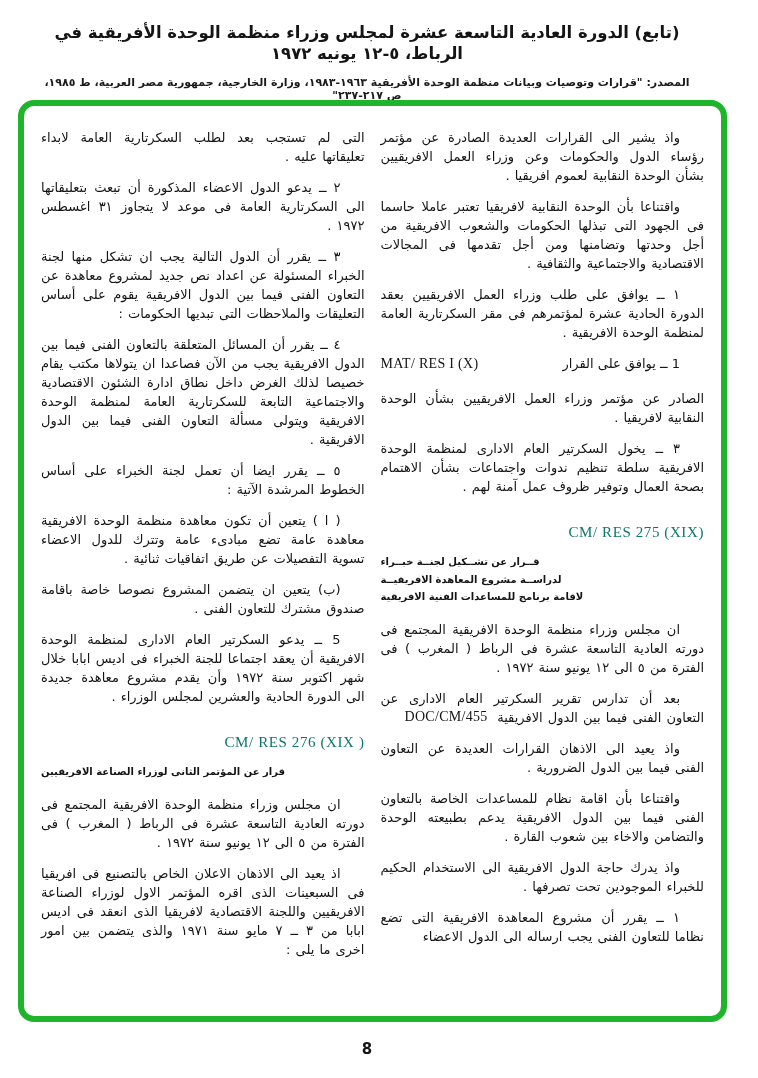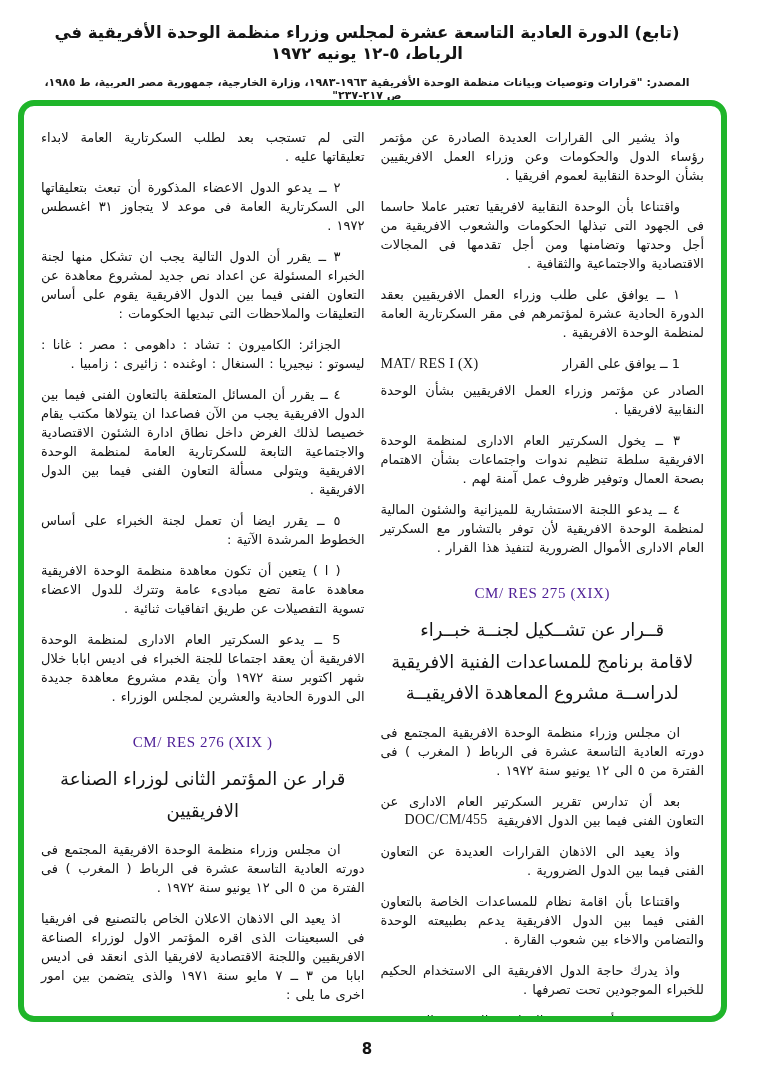--- a/index.html
+++ b/index.html
@@ -61,31 +61,31 @@
     font-family:"Liberation Serif","DejaVu Serif",serif;
     font-size:14px;letter-spacing:.3px;
     white-space:nowrap;
   }
   .ref-abs{position:absolute;left:0;bottom:1px;}
   .ref-line{
     display:flex;justify-content:space-between;align-items:baseline;
     direction:rtl;font-size:13px;line-height:19px;
   }
   .ref-line .lead{padding-right:24px;}
-  .para.cont{text-indent:0;margin-top:8px;}
+  .para.cont{text-indent:0;margin-top:16px;}
   .para-group{margin:0 0 12px 0;}
   .res-ref{
-    direction:ltr;text-align:center;
+    direction:ltr;text-align:right;
     font-family:"Liberation Serif","DejaVu Serif",serif;
     font-size:15px;letter-spacing:.6px;
-    margin:28px 0 12px 0;color:#4c1d95;
+    margin:28px 0 12px 0;color:#0f766e;
   }
   .res-heading{
-    font-weight:normal;text-align:center;
-    font-size:18px;line-height:1.75;
+    font-weight:bold;text-align:left;
+    font-size:10px;line-height:1.75;
     margin:2px 0 14px 0;direction:rtl;
   }
   
   .page-number{
     position:absolute;top:1040px;left:0;right:0;
     text-align:center;font-size:15px;font-weight:bold;
     direction:rtl;
   }
 </style>
 </head>
@@ -105,42 +105,41 @@
           <div class="para">واقتناعا بأن الوحدة النقابية لافريقيا تعتبر عاملا حاسما فى الجهود التى تبذلها الحكومات والشعوب الافريقية من أجل وحدتها وتضامنها ومن أجل تقدمها فى المجالات الاقتصادية والاجتماعية والثقافية .</div>
           <div class="para">١ ــ يوافق على طلب وزراء العمل الافريقيين بعقد الدورة الحادية عشرة لمؤتمرهم فى مقر السكرتارية العامة لمنظمة الوحدة الافريقية .</div>
           <div class="para-group">
             <div class="ref-line">
               <span class="lead">1 ــ يوافق على القرار</span>
               <span class="latin">MAT/ RES I (X)</span>
             </div>
             <div class="para cont">الصادر عن مؤتمر وزراء العمل الافريقيين بشأن الوحدة النقابية لافريقيا .</div>
           </div>
           <div class="para">٣ ــ يخول السكرتير العام الادارى لمنظمة الوحدة الافريقية سلطة تنظيم ندوات واجتماعات بشأن الاهتمام بصحة العمال وتوفير ظروف عمل آمنة لهم .</div>
-          <div class="para">٤ ــ يدعو اللجنة الاستشارية للميزانية والشئون المالية لمنظمة الوحدة الافريقية لأن توفر بالتشاور مع السكرتير العام الادارى الأموال الضرورية لتنفيذ هذا القرار .</div>
           <div class="res-ref">CM/ RES 275 (XIX)</div>
           <div class="res-heading">
             <div>قــرار عن تشــكيل لجنــة خبــراء</div>
+            <div>لدراســة مشروع المعاهدة الافريقيــة</div>
             <div>لاقامة برنامج للمساعدات الفنية الافريقية</div>
-            <div>لدراســة مشروع المعاهدة الافريقيــة</div>
           </div>
           <div class="para">ان مجلس وزراء منظمة الوحدة الافريقية المجتمع فى دورته العادية التاسعة عشرة فى الرباط ( المغرب ) فى الفترة من ٥ الى ١٢ يونيو سنة ١٩٧٢ .</div>
           <div class="para rel">بعد أن تدارس تقرير السكرتير العام الادارى عن التعاون الفنى فيما بين الدول الافريقية<span class="latin ref-abs">DOC/CM/455</span></div>
           <div class="para">واذ يعيد الى الاذهان القرارات العديدة عن التعاون الفنى فيما بين الدول الضرورية .</div>
           <div class="para">واقتناعا بأن اقامة نظام للمساعدات الخاصة بالتعاون الفنى فيما بين الدول الافريقية يدعم بطبيعته الوحدة والتضامن والاخاء بين شعوب القارة .</div>
           <div class="para">واذ يدرك حاجة الدول الافريقية الى الاستخدام الحكيم للخبراء الموجودين تحت تصرفها .</div>
           <div class="para">١ ــ يقرر أن مشروع المعاهدة الافريقية التى تضع نظاما للتعاون الفنى يجب ارساله الى الدول الاعضاء</div>
         </div>
       <div class="column">
           <div class="para noindent">التى لم تستجب بعد لطلب السكرتارية العامة لابداء تعليقاتها عليه .</div>
           <div class="para">٢ ــ يدعو الدول الاعضاء المذكورة أن تبعث بتعليقاتها الى السكرتارية العامة فى موعد لا يتجاوز ٣١ اغسطس ١٩٧٢ .</div>
           <div class="para">٣ ــ يقرر أن الدول التالية يجب ان تشكل منها لجنة الخبراء المسئولة عن اعداد نص جديد لمشروع معاهدة عن التعاون الفنى فيما بين الدول الافريقية يقوم على أساس التعليقات والملاحظات التى تبديها الحكومات :</div>
-          <div class="para">الجزائر: الكاميرون : تشاد : داهومى : مصر : غانا : ليسوتو : نيجيريا : السنغال : اوغنده : زائيرى : زامبيا .</div>
           <div class="para">٤ ــ يقرر أن المسائل المتعلقة بالتعاون الفنى فيما بين الدول الافريقية يجب من الآن فصاعدا ان يتولاها مكتب يقام خصيصا لذلك الغرض داخل نطاق ادارة الشئون الاقتصادية والاجتماعية التابعة للسكرتارية العامة لمنظمة الوحدة الافريقية ويتولى مسألة التعاون الفنى فيما بين الدول الافريقية .</div>
           <div class="para">٥ ــ يقرر ايضا أن تعمل لجنة الخبراء على أساس الخطوط المرشدة الآتية :</div>
           <div class="para">( ا ) يتعين أن تكون معاهدة منظمة الوحدة الافريقية معاهدة عامة تضع مبادىء عامة وتترك للدول الاعضاء تسوية التفصيلات عن طريق اتفاقيات ثنائية .</div>
+          <div class="para">(ب) يتعين ان يتضمن المشروع نصوصا خاصة باقامة صندوق مشترك للتعاون الفنى .</div>
           <div class="para">5 ــ يدعو السكرتير العام الادارى لمنظمة الوحدة الافريقية أن يعقد اجتماعا للجنة الخبراء فى اديس ابابا خلال شهر اكتوبر سنة ١٩٧٢ وأن يقدم مشروع معاهدة جديدة الى الدورة الحادية والعشرين لمجلس الوزراء .</div>
           <div class="res-ref">CM/ RES 276 (XIX )</div>
           <div class="res-heading">
             <div>قرار عن المؤتمر الثانى لوزراء الصناعة الافريقيين</div>
           </div>
           <div class="para">ان مجلس وزراء منظمة الوحدة الافريقية المجتمع فى دورته العادية التاسعة عشرة فى الرباط ( المغرب ) فى الفترة من ٥ الى ١٢ يونيو سنة ١٩٧٢ .</div>
           <div class="para">اذ يعيد الى الاذهان الاعلان الخاص بالتصنيع فى افريقيا فى السبعينات الذى اقره المؤتمر الاول لوزراء الصناعة الافريقيين واللجنة الاقتصادية لافريقيا الذى انعقد فى اديس ابابا من ٣ ــ ٧ مايو سنة ١٩٧١ والذى يتضمن بين امور اخرى ما يلى :</div>
         </div>
     </div>
   </div>

